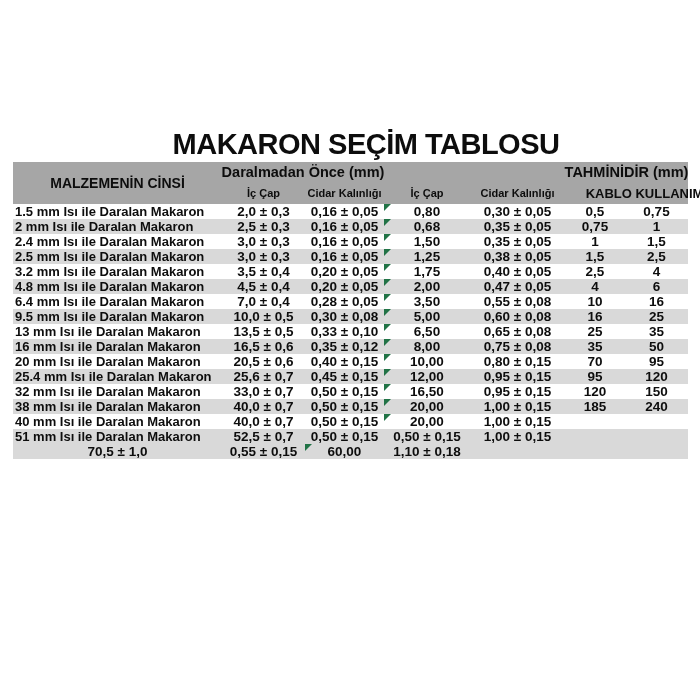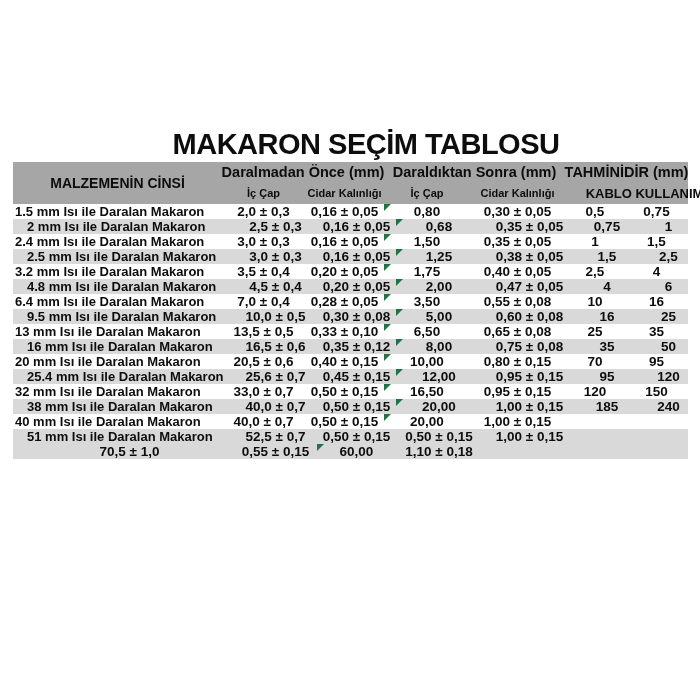--- a/index.html
+++ b/index.html
@@ -32,21 +32,21 @@
   .s-ic1{grid-column:2;grid-row:2;}
   .s-cd1{grid-column:3;grid-row:2;}
   .s-ic2{grid-column:4;grid-row:2;}
   .s-cd2{grid-column:5;grid-row:2;}
   .g-est2{grid-column:6/8;grid-row:2;font-size:13px;margin-left:36px;}
   .tbody{display:block;}
   .row{
     display:grid;grid-template-columns:var(--cols);height:15px;
     font-weight:700;font-size:13.5px;background:#ffffff;
   }
-  .row.striped{background:var(--stripe-bg,#d9d9d9);padding-left:12px;}
+  .row.striped{background:var(--stripe-bg,#d9d9d9);}
   .c{
     display:flex;align-items:center;justify-content:center;
     white-space:nowrap;line-height:1;
   }
   .c-mat{justify-content:flex-start;padding-left:2px;font-size:13px;}
   .c-after{position:relative;}
   .tri{
     position:absolute;left:0;top:0;width:0;height:0;
     border-top:7px solid var(--marker-green,#217346);
     border-right:7px solid transparent;
@@ -54,21 +54,20 @@
 </style>
 </head>
 <body>
 
 <h1 class="title">MAKARON SEÇİM TABLOSU</h1>
 
 <div class="tbl">
   <div class="thead">
     <div class="th th-material">MALZEMENİN CİNSİ</div>
     <div class="th th-group g-before">Daralmadan Önce (mm)</div>
-    <div class="th th-group g-after">Daraldıktan Sonra (mm)</div>
     <div class="th th-group g-est1">TAHMİNİDİR (mm)</div>
     <div class="th s-ic1">İç Çap</div>
     <div class="th s-cd1">Cidar Kalınlığı</div>
     <div class="th s-ic2">İç Çap</div>
     <div class="th s-cd2">Cidar Kalınlığı</div>
     <div class="th g-est2">KABLO KULLANIM</div>
   </div>
   <div class="tbody">
       <div class="row">
     <div class="c c-mat">1.5 mm Isı ile Daralan Makaron</div>

